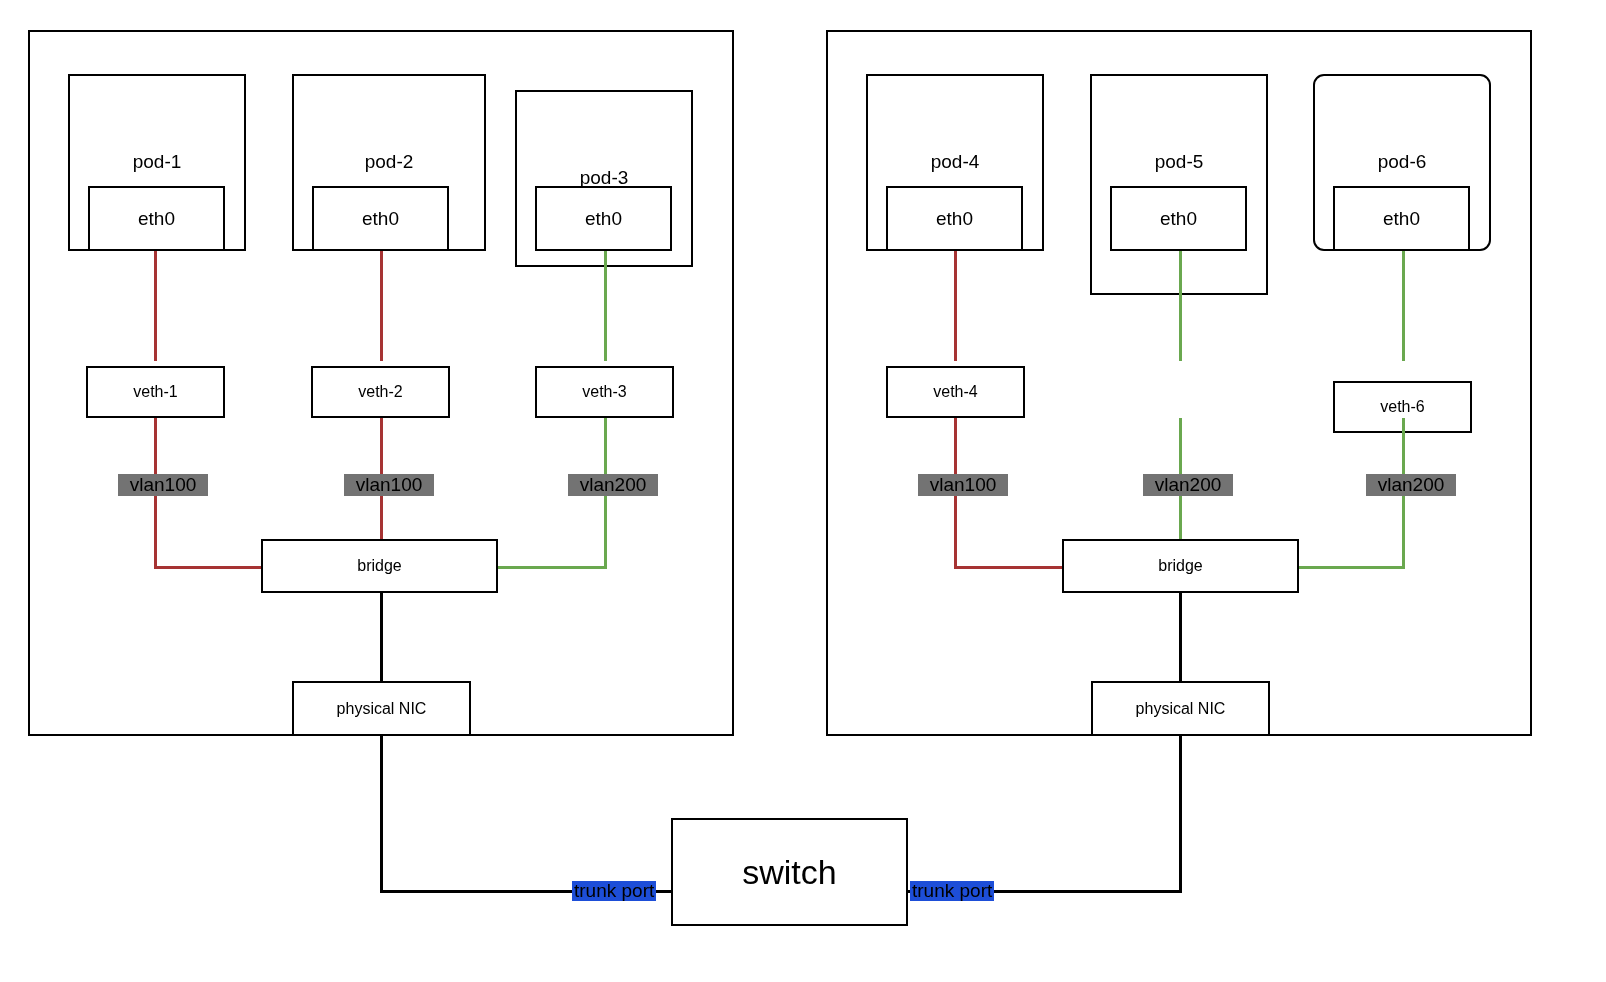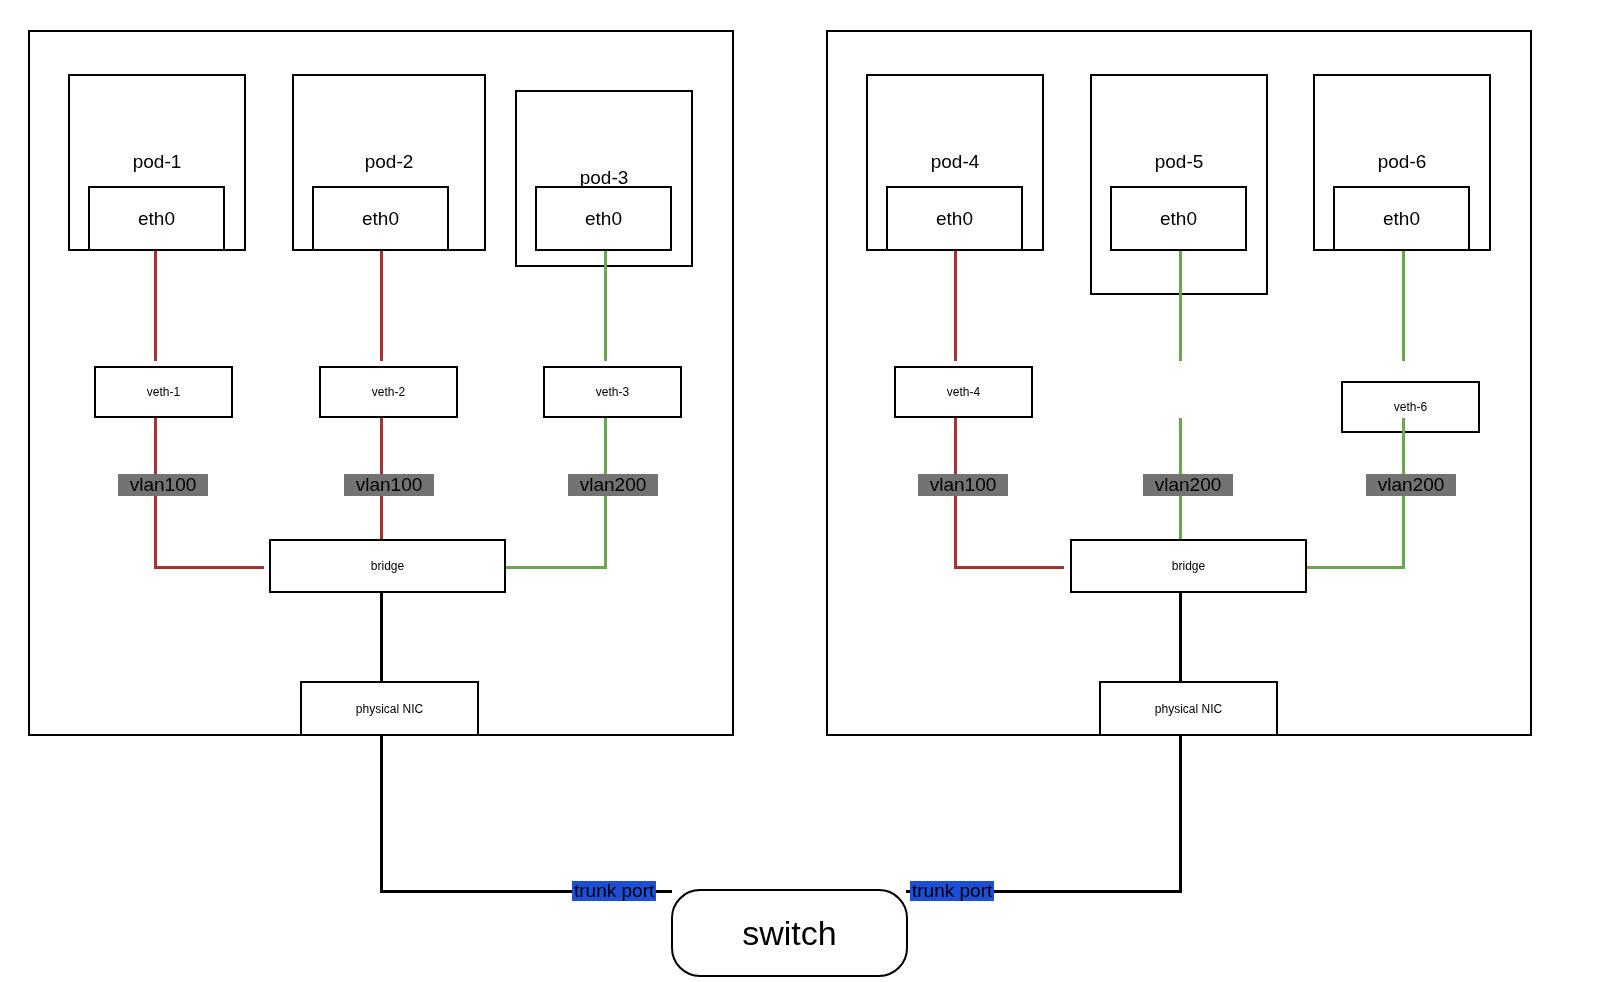--- a/index.html
+++ b/index.html
@@ -45,22 +45,21 @@
     position:absolute;
     box-sizing:border-box;
     border:2.5px solid #000000;
     background:#ffffff;
     display:flex;
     align-items:center;
     justify-content:center;
     font-size:19px;
   }
   .veth-box,.bridge-box,.nic-box{
-    font-size:12px;
-    margin-left:8px;
+    font-size:16px;
   }
   .switch-box{
     font-size:34px;
   }
   
   .edge{
     position:absolute;
     background:#000000;
   }
   .edge.v{width:2.5px;}
@@ -150,35 +149,35 @@
 
   <div class="box pod-box" style="left:1090px;top:74px;width:178px;height:221px;">
     <div class="pod-label" style="top:76px;">pod-5</div>
   </div>
   <div class="eth-box" style="left:1110px;top:186px;width:137px;height:65px;">eth0</div>
 
   <div class="edge v green" style="left:1179px;top:251px;height:110px;"></div>
   <div class="edge v green" style="left:1179px;top:418px;height:122px;"></div>
   <div class="edge-label" style="left:1143px;top:474px;width:84px;">vlan200</div>
 
-  <div class="box pod-box" style="left:1313px;top:74px;width:178px;height:177px;">
+  <div class="box pod-box" style="left:1313px;top:74px;width:178px;height:177px;border-radius:11px;">
     <div class="pod-label" style="top:76px;">pod-6</div>
   </div>
   <div class="eth-box" style="left:1333px;top:186px;width:137px;height:65px;">eth0</div>
 
   <div class="edge v green" style="left:1402px;top:251px;height:110px;"></div>
   <div class="box veth-box" style="left:1333px;top:381px;width:139px;height:52px;">veth-6</div>
   <div class="edge v green" style="left:1402px;top:418px;height:150px;"></div>
   <div class="edge-label" style="left:1366px;top:474px;width:84px;">vlan200</div>
   <div class="edge h green" style="left:1297px;top:566px;width:108px;"></div>
 
   <div class="box bridge-box" style="left:1062px;top:539px;width:237px;height:54px;">bridge</div>
 
   <div class="edge v black" style="left:1179px;top:593px;height:89px;"></div>
   <div class="box nic-box" style="left:1091px;top:681px;width:179px;height:55px;">physical NIC</div>
 
   <div class="edge v black" style="left:1179px;top:736px;height:156px;"></div>
   <div class="edge h black" style="left:906px;top:890px;width:276px;"></div>
   <div class="trunk-label" style="left:910px;top:881px;">trunk port</div>
 
-  <div class="box switch-box" style="left:671px;top:889px;width:237px;height:88px;border-radius:29px;">switch</div>
+  <div class="box switch-box" style="left:671px;top:818px;width:237px;height:108px;">switch</div>
 
 </div>
 
 </body></html>

